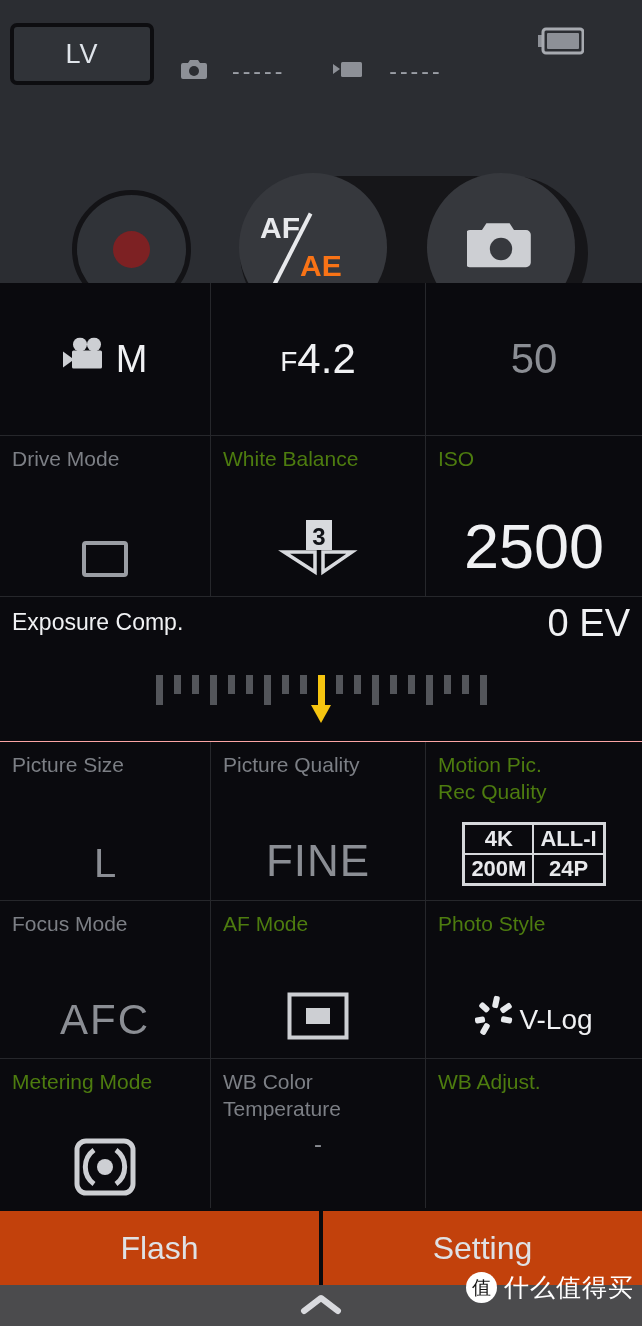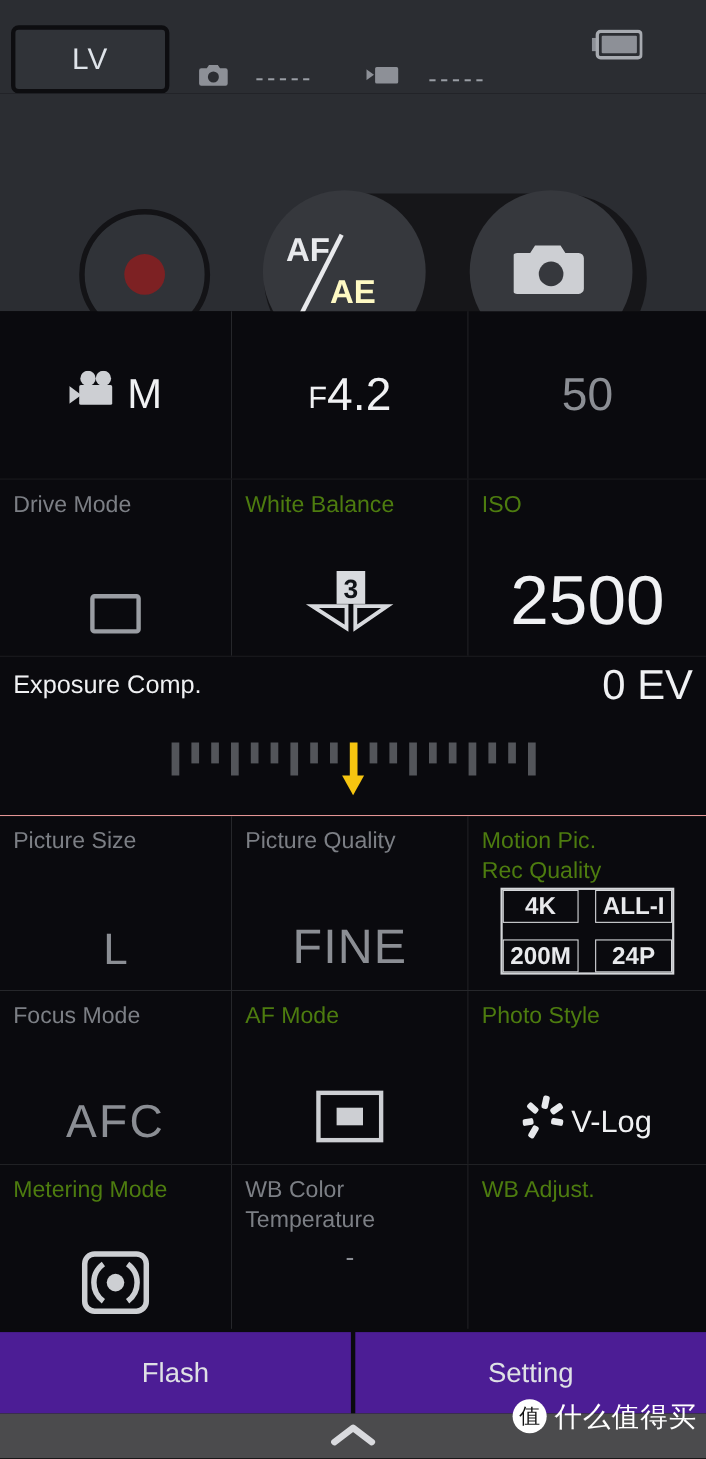--- a/index.html
+++ b/index.html
@@ -66,21 +66,21 @@
   .afae { left:239px; }
   .shut { left:427px; }
   .sub-dot {
     position:absolute; bottom:22px; left:50%; transform:translateX(-50%);
     width:9px; height:9px; border-radius:50%; background:#202225;
   }
   .afae-inner { position:relative; width:110px; height:80px; }
   .afae-inner .af { position:absolute; left:2px; top:4px;
      color:#e8e9ec; font-size:30px; font-weight:bold; letter-spacing:0px;}
   .afae-inner .ae { position:absolute; left:42px; top:42px;
-     color:#fef9c3; font-size:30px; font-weight:bold;}
+     color:#f97316; font-size:30px; font-weight:bold;}
   .afae-inner .slash {
      position:absolute; left:32px; top:2px;
      width:4px; height:82px; background:#e8e9ec;
      transform:rotate(27deg); transform-origin:center;}
 
   
   .grid { position:absolute; top:283px; left:0; width:642px; }
   .row { display:flex; border-bottom:1px solid #26272b; }
   .cell {
     position:relative;
@@ -134,42 +134,41 @@
     border-right:10px solid transparent;
     border-top:18px solid #f6c510;
   }
 
   .row-3 .cell { height:158px; }
   .lval { font-size:40px; }
   .fineval { font-size:44px; letter-spacing:1px; }
   .recq {
     display:inline-grid; grid-template-columns:auto auto;
     border:2px solid #d5d7da;
-    gap:15px;
   }
   .recq span {
     color:#e8e9ec; font-size:22px; font-weight:bold;
     padding:2px 6px; border:1px solid #d5d7da; line-height:1.1;
   }
   .row-4 .cell { height:157px; }
   .afcval { font-size:42px; letter-spacing:2px; }
   .vlog { display:flex; align-items:center; justify-content:center; gap:4px; font-size:28px; }
 
   .row-5 .cell { height:155px; }
   .dash-val { font-size:24px; color:#8b8e94; }
 
   
   .botbar {
     position:absolute; bottom:41px; left:0; width:642px; height:77px;
     display:flex; gap:4px; background:#0a0a0e; padding-top:3px;
   }
   .botbtn {
-    flex:1; background:#4c1d95;
-    display:flex; align-items:center; justify-content:center;
-    color:#dfe1e5; font-size:25px;
+    flex:1; background:#c2410c;
+    display:flex; align-items:center; justify-content:center;
+    color:#dfe1e5; font-size:32px;
   }
   .navbar {
     position:absolute; bottom:0; left:0; width:642px; height:41px;
     background:#4b4b4d;
     display:flex; align-items:center; justify-content:center;
   }
   .chev { color:#d9dade; font-size:26px; font-weight:bold; line-height:1; }
   .watermark {
     position:absolute; right:8px; bottom:22px;
     display:flex; align-items:center; gap:7px;

